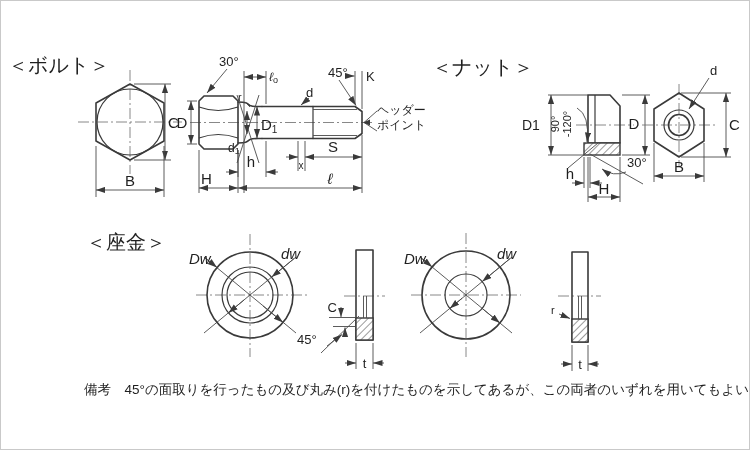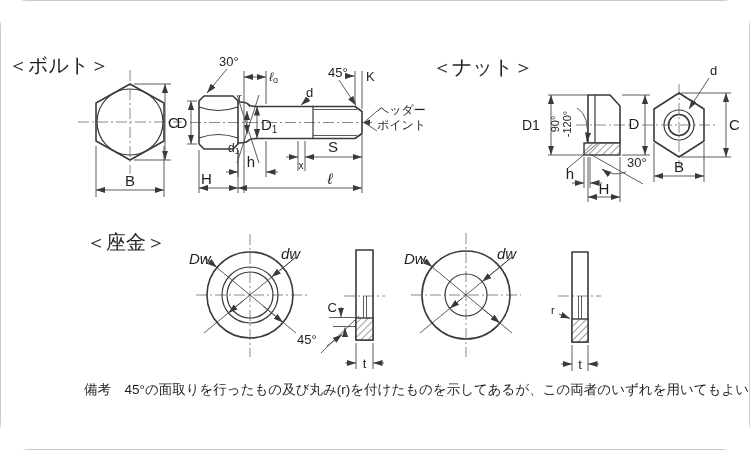--- a/index.html
+++ b/index.html
@@ -1,16 +1,16 @@
 <!DOCTYPE html>
 <html><head>
 <meta charset="utf-8">
 <style>
   html,body{margin:0;padding:0;background:#ffffff;}
-  .stage{position:relative;width:750px;height:450px;background:#ffffff;overflow:hidden;border-radius:28px;}
+  .stage{position:relative;width:750px;height:450px;background:#ffffff;overflow:hidden;}
   svg text{font-family:"Liberation Sans","DejaVu Sans",sans-serif;fill:#1f1f1f;}
   .out{stroke:#3a3a3a;stroke-width:1.6;fill:none;stroke-linejoin:round;stroke-linecap:round;}
   .mid{stroke:#3a3a3a;stroke-width:1.2;fill:none;}
   .thin{stroke:#4a4a4a;stroke-width:0.9;fill:none;}
   .cl{stroke:#6a6a6a;stroke-width:0.8;fill:none;stroke-dasharray:11 3 2 3;}
   .ttl{font-size:20px;}
   .lbl{font-size:15px;}
   .lbl-m{font-size:13px;}
   .lbl-s{font-size:11px;}
   .note-t{font-size:13.5px;}

